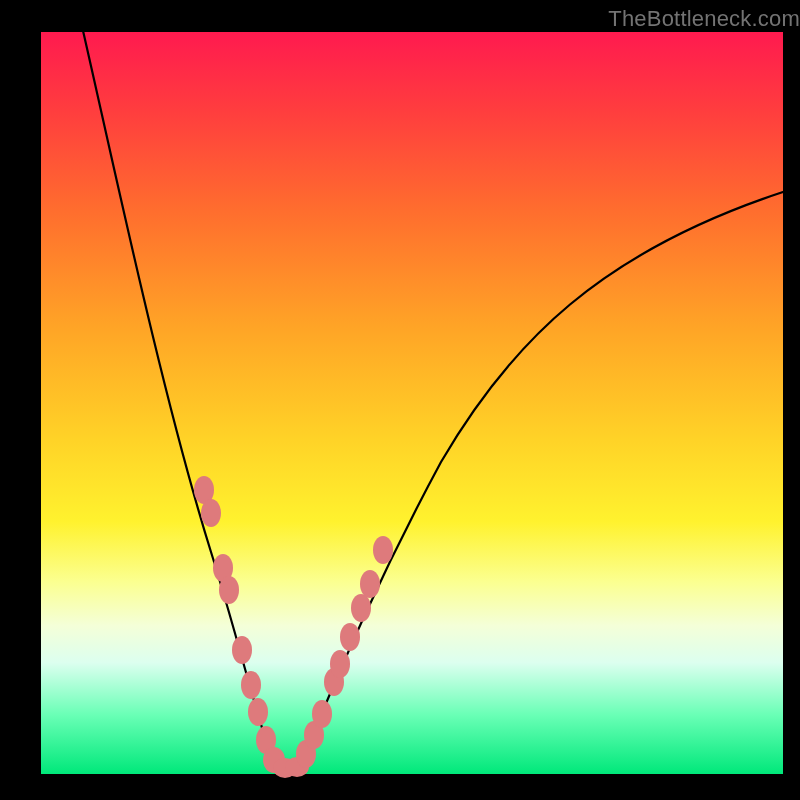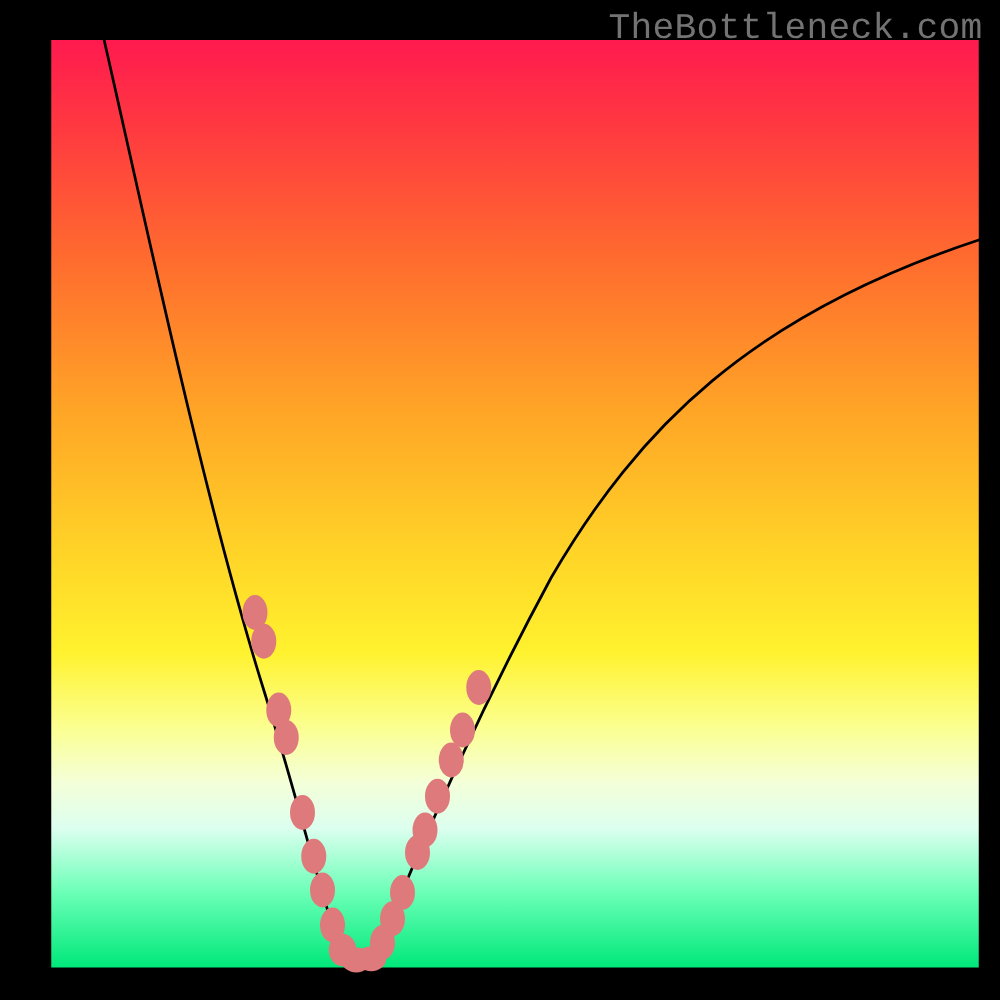--- a/index.html
+++ b/index.html
@@ -34,26 +34,25 @@
       #fff22e 66%,
       #fbff8f 74%,
       #f4ffd8 80%,
       #dcffef 85%,
       #6affb6 92%,
       #00e87a 100%);
   }
   .watermark {
     position: absolute;
     top: 6px;
-    right: 14px;
+    right: 0;
     color: #737373;
-    font-size: 29px;
+    font-size: 22px;
     font-weight: 500;
     letter-spacing: 0.2px;
-    font-family: Liberation Mono, monospace;
   }
   svg.curve {
     position: absolute;
     left: 0;
     top: 0;
     width: 742px;
     height: 742px;
     overflow: visible;
   }
   .main-path {

